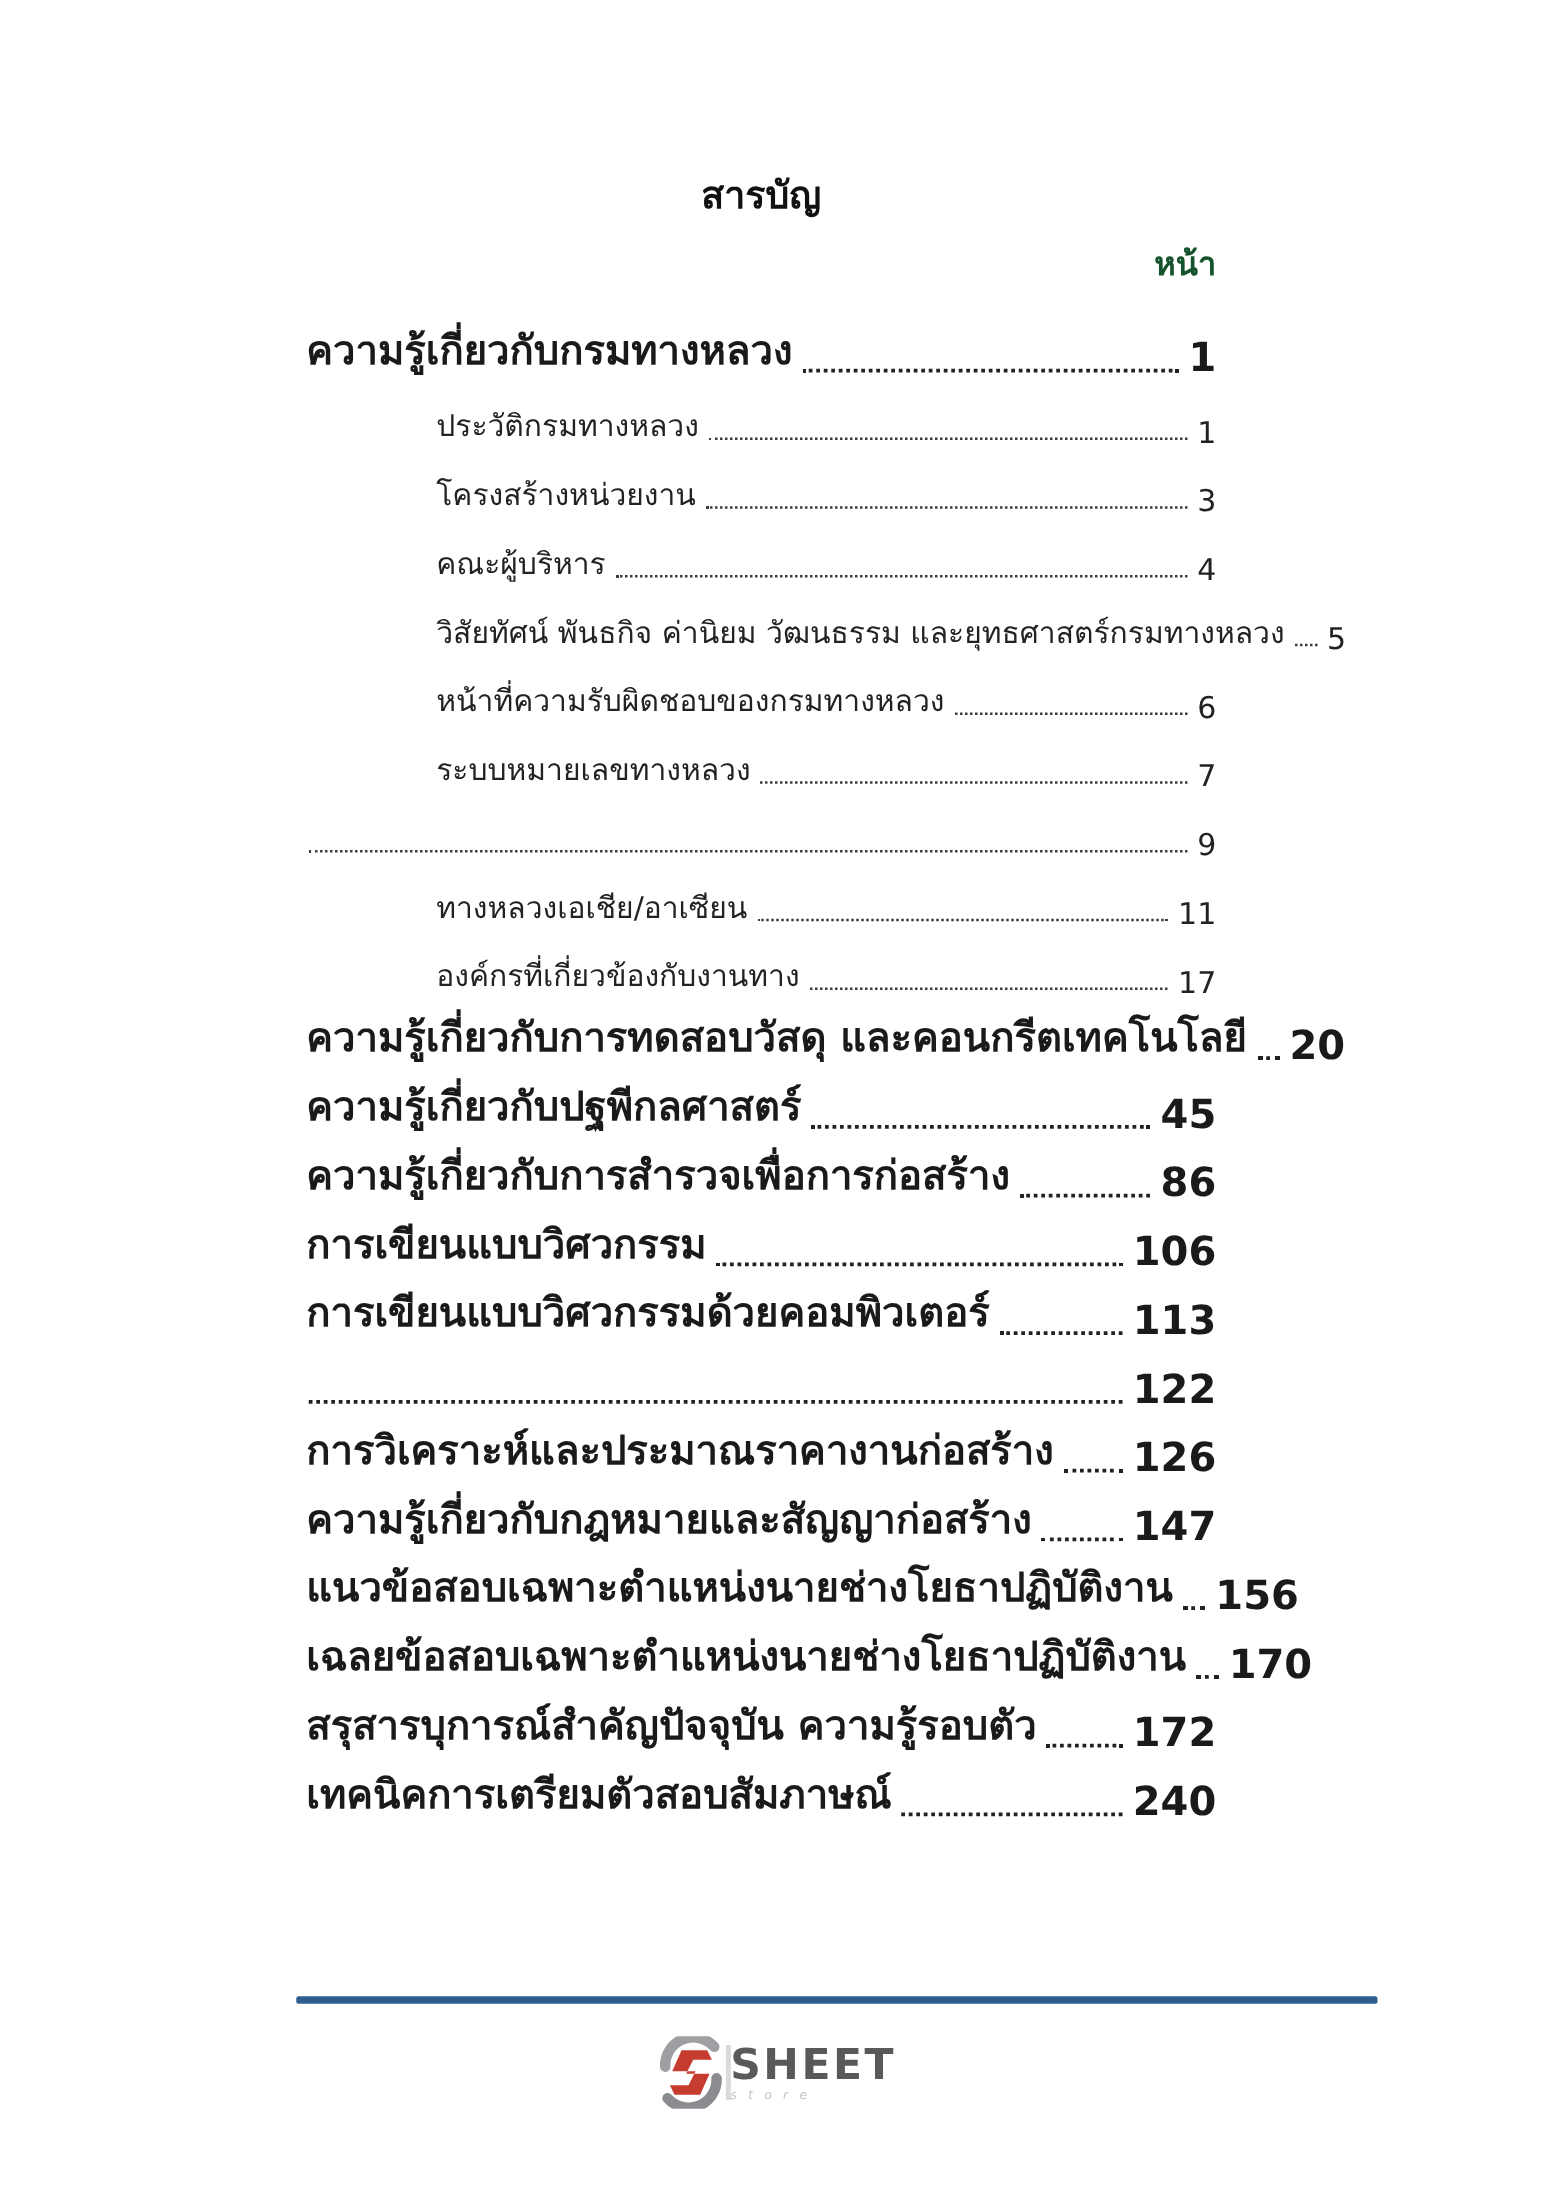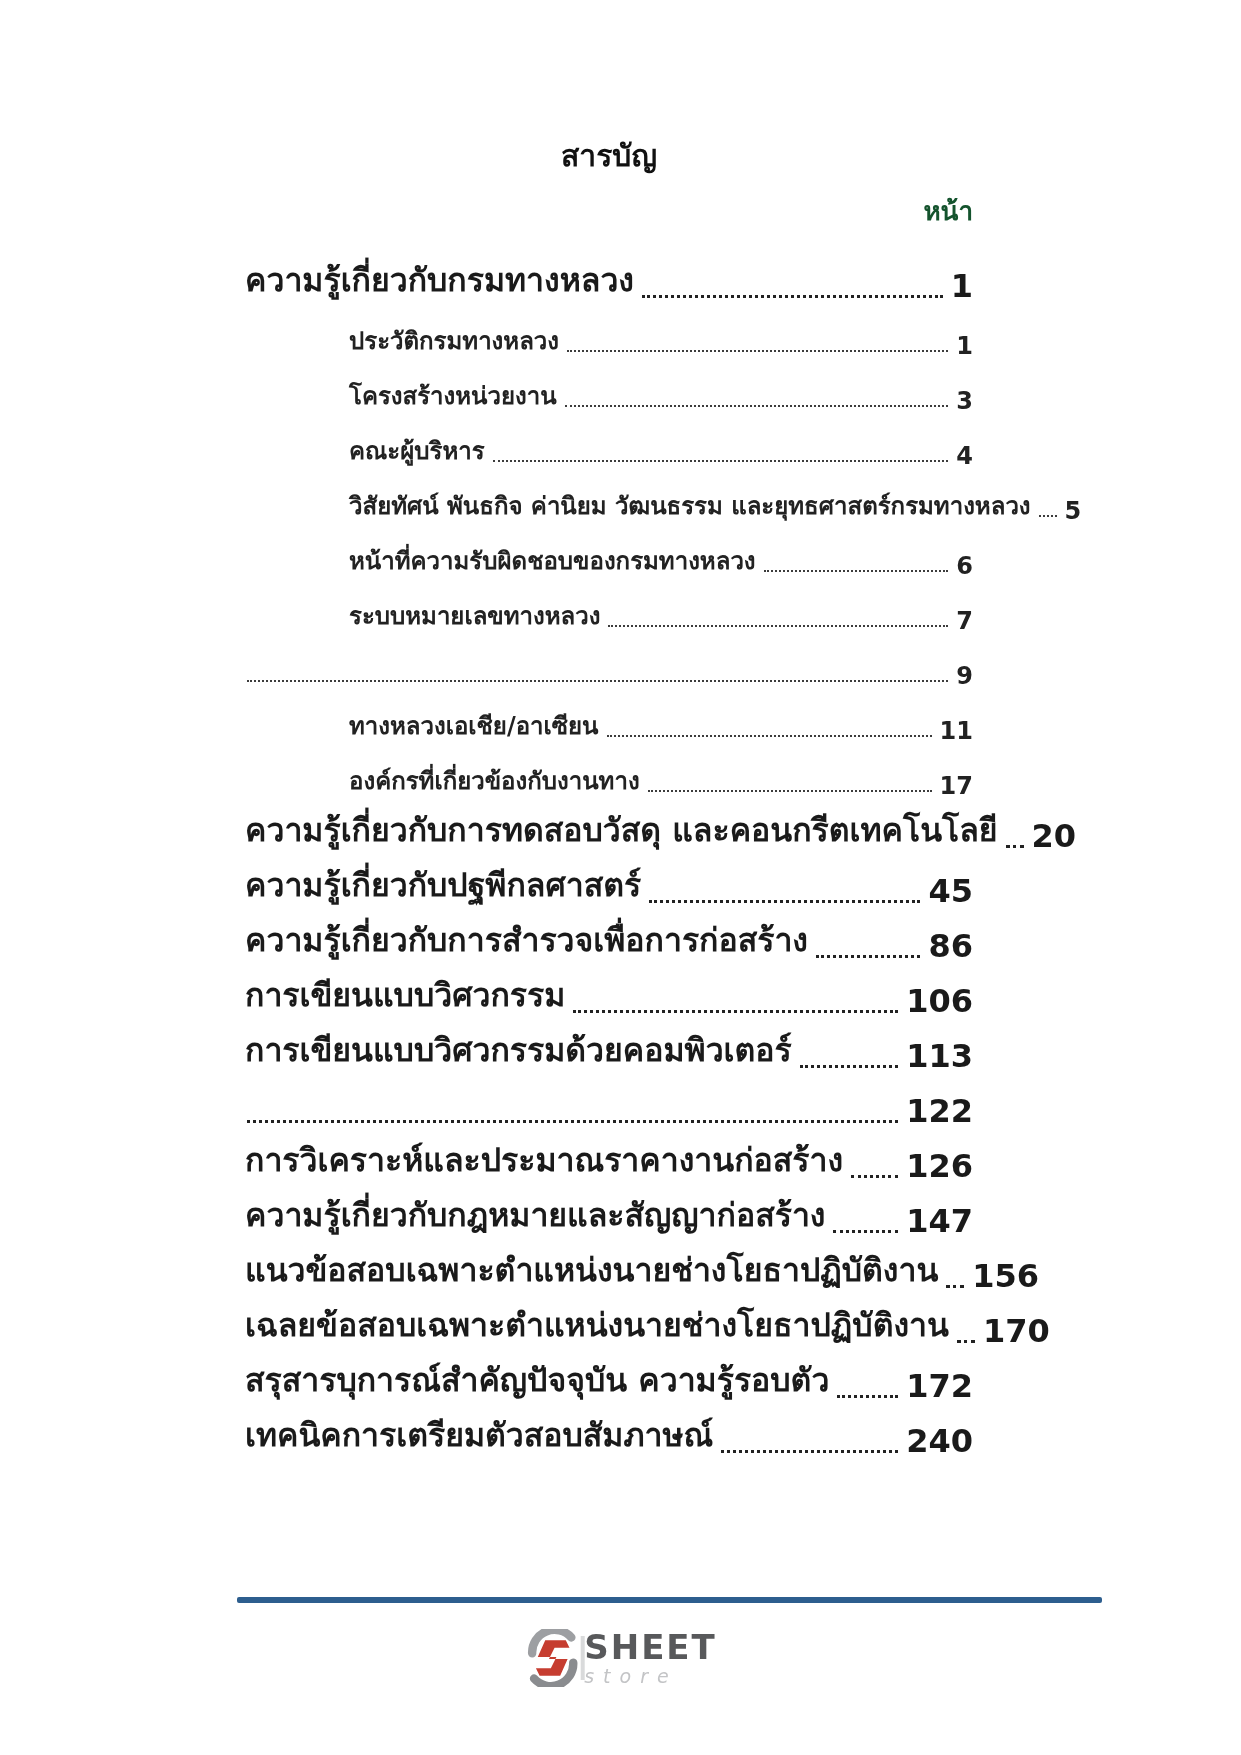--- a/index.html
+++ b/index.html
@@ -30,40 +30,40 @@
   }
   .row .label{white-space:nowrap;padding-right:6px;}
   .row .dots{
     flex:1 1 auto;min-width:18px;
     border-bottom:2px dotted #3c3c3c;
     margin:0 4px 8px 2px;
   }
   .row .pagenum{padding-left:4px;}
   .l1{font-weight:bold;font-size:32px;}
   .l1 .dots{border-bottom:3px dotted #222;margin-bottom:7px;}
-  .l2{font-weight:bold;font-size:24px;color:#222;}
+  .l2{font-weight:normal;font-size:24px;color:#222;}
   .l2 .label{margin-left:104px;}
   .footer-rule{
     position:absolute;left:125px;top:1597px;
     width:865px;height:6px;border-radius:2px;
   }
   .logo{
     position:absolute;left:50%;top:1628px;
     transform:translateX(-50%);
     display:flex;align-items:center;gap:0;
     height:60px;
   }
   .logo .mark{width:56px;height:58px;}
   .logo .divider{width:4px;height:44px;background:#d9dadb;}
   .logo .wordmark{display:flex;flex-direction:column;line-height:1;}
   .logo .brand{
     font-size:34px;font-weight:bold;color:#58595b;letter-spacing:2px;
   }
   .logo .sub{
-    font-size:19px;color:#c3c4c6;letter-spacing:9px;margin-top:3px;font-style:italic;
+    font-size:10px;color:#c3c4c6;letter-spacing:9px;margin-top:3px;font-style:italic;
   }
 </style>
 </head>
 <body>
 
 <div class="page">
 
   <div class="doc-title">สารบัญ</div>
   <div class="page-col-header">หน้า</div>
 

